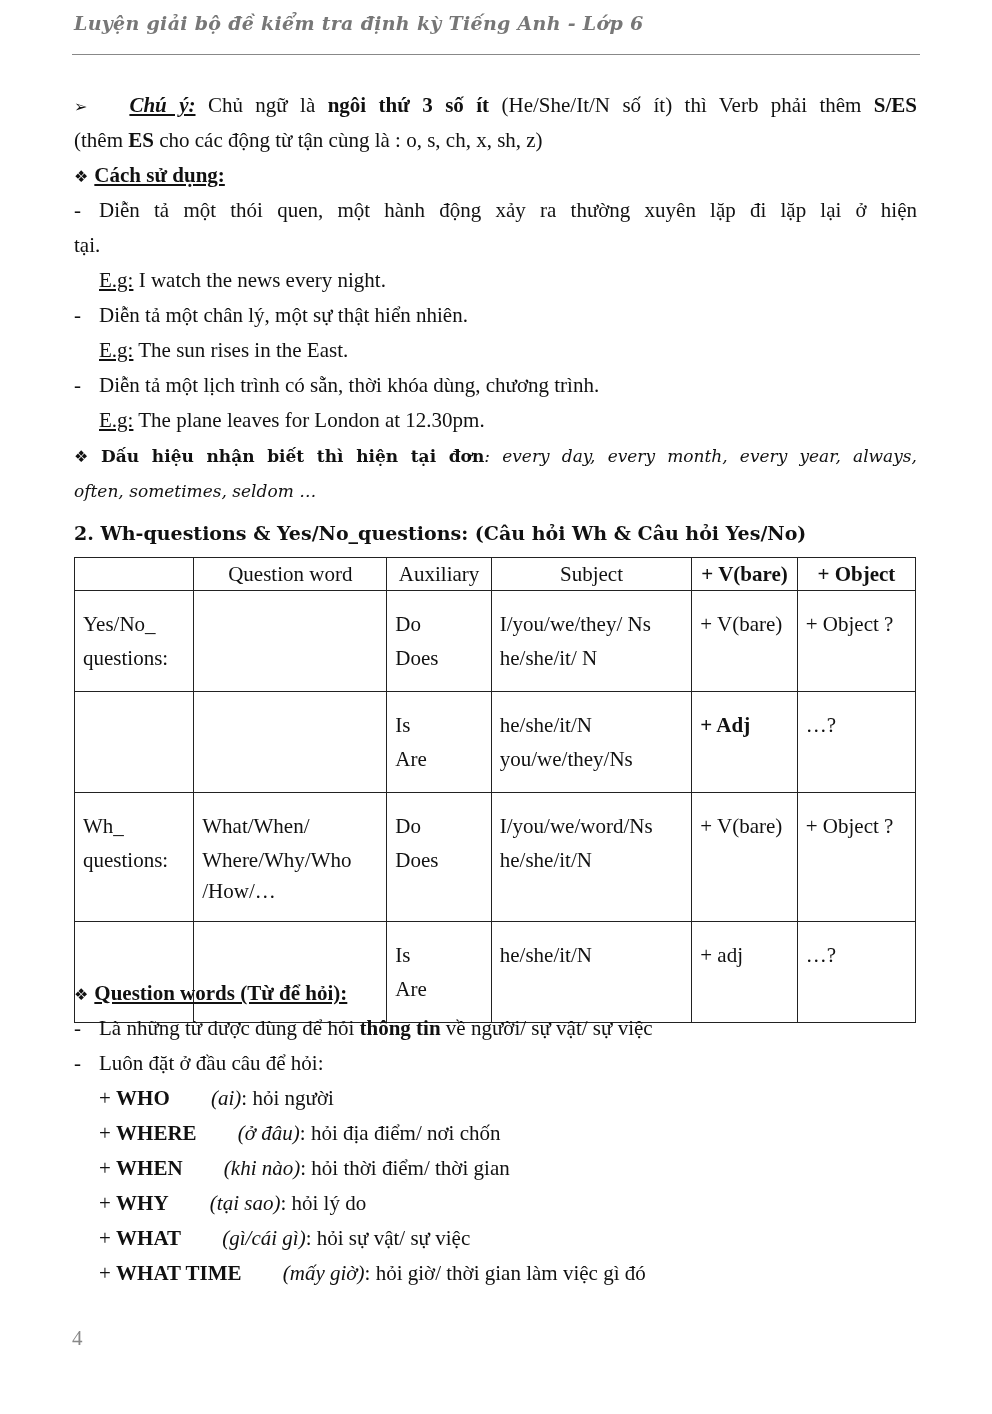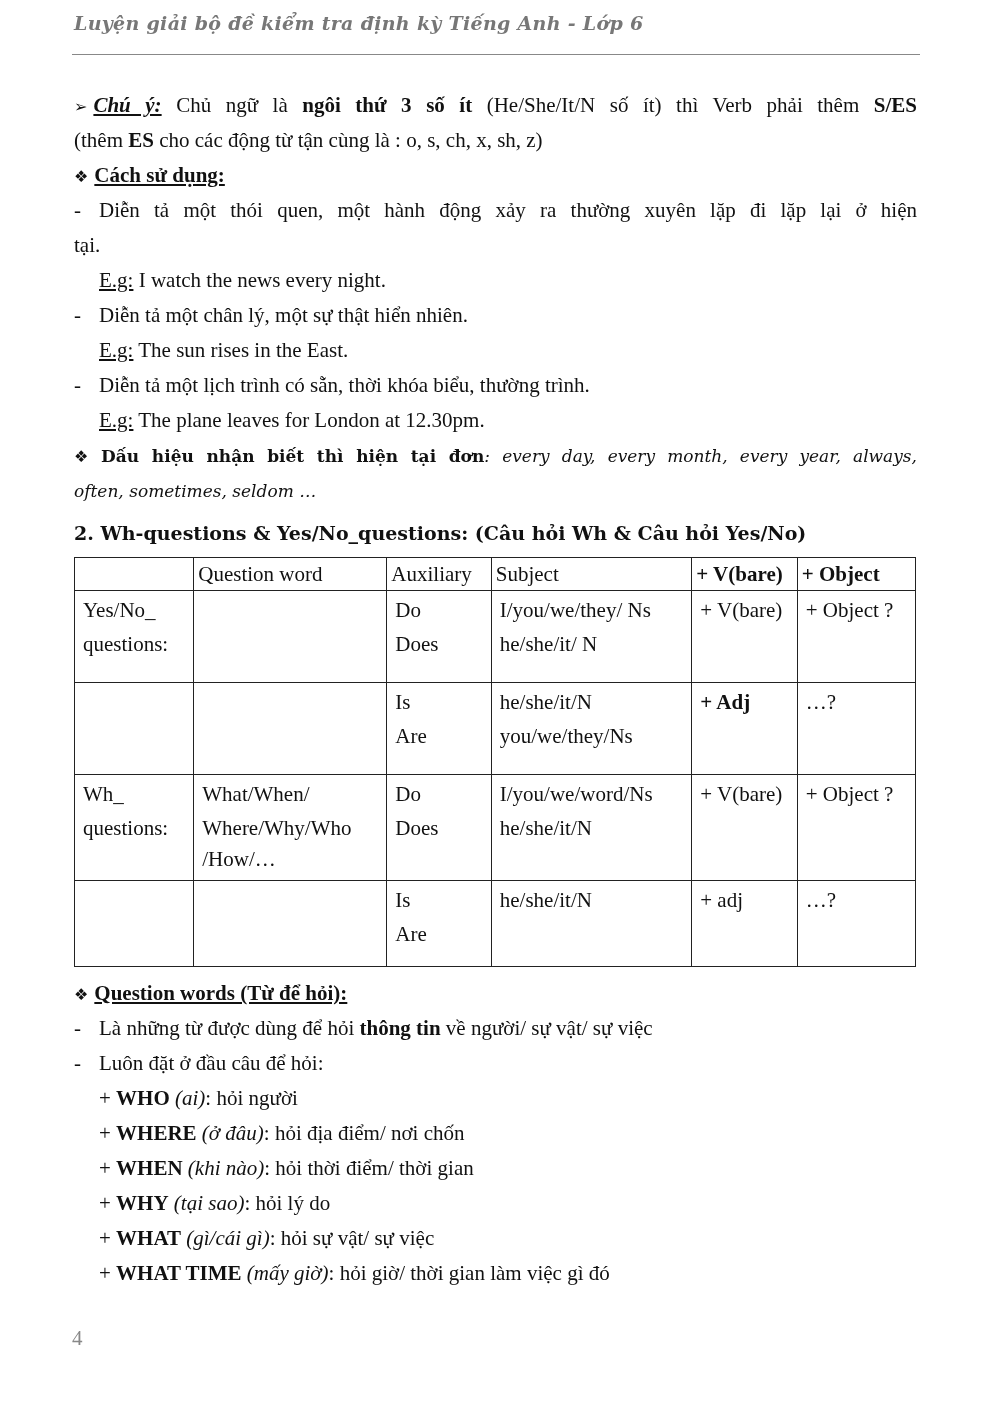--- a/index.html
+++ b/index.html
@@ -10,30 +10,30 @@
             color: #777; font-size: 19px; letter-spacing: 0.3px; }
   .header-rule { position: absolute; left: 72px; top: 54px; width: 848px; height: 0;
                  border-top: 1.5px solid #888; }
   .content { position: absolute; left: 74px; top: 88px; width: 843px; font-size: 21px; }
   .line { height: 35px; line-height: 35px; white-space: nowrap; }
   .justify { text-align: justify; text-align-last: justify; white-space: normal; height: 35px; overflow: hidden; }
   .indent { padding-left: 25px; }
   .dash { display: inline-block; width: 25px; }
   .u { text-decoration: underline; }
   .b { font-weight: bold; }
-  .i { font-style: italic; }
+  .i { font-style: italic; margin-left: 36px; }
   .bullet { font-size: 16px; margin-right: 6px; }
   .arrow { font-size: 16px; margin-right: 6px; }
   .cursive { font-family: "DejaVu Serif", serif; font-style: italic; font-size: 17px; }
   .cursive-b { font-family: "DejaVu Serif", serif; font-weight: bold; font-size: 17px; }
   .heading2 { font-family: "DejaVu Serif", serif; font-weight: bold; font-size: 19px; margin-top: 8px; }
   table.grammar { position: absolute; left: 74px; top: 557px; width: 842px; border-collapse: collapse;
                   font-size: 21px; }
-  table.grammar td { border: 1.5px solid #222; vertical-align: top; padding: 2px 8px; line-height: 34px; }
-  table.grammar td.hd { line-height: 32px; padding: 0 4px; }
+  table.grammar td { border: 1.5px solid #222; vertical-align: top; padding: 16px 8px; line-height: 34px; }
+  table.grammar td.hd { text-align: center; line-height: 32px; padding: 0 4px; }
   .c1 { width: 104px; } .c2 { width: 174px; } .c3 { width: 90px; } .c4 { width: 181px; } .c5 { width: 91px; } .c6 { width: 103px; }
   .r1 { height: 92px; } .r2 { height: 92px; } .r3 { height: 106px; } .r4 { height: 86px; }
   .section-b { position: absolute; left: 74px; top: 976px; width: 843px; font-size: 21px; }
   .qw { padding-left: 25px; }
   .page-num { position: absolute; left: 72px; top: 1326px; font-size: 21px; color: #888; }
 </style>
 </head>
 <body>
 
 <div class="header">Luyện giải bộ đề kiểm tra định kỳ Tiếng Anh - Lớp 6</div>
@@ -55,21 +55,21 @@
   </div>
   <div class="line"><span>tại.</span></div>
   <div class="line indent"><span class="u">E.g:</span><span> I watch the news every night.</span></div>
 
   <div class="line">
     <span class="dash">-</span><span>Diễn tả một chân lý, một sự thật hiển nhiên.</span>
   </div>
   <div class="line indent"><span class="u">E.g:</span><span> The sun rises in the East.</span></div>
 
   <div class="line">
-    <span class="dash">-</span><span>Diễn tả một lịch trình có sẵn, thời khóa biểu, thường trình.</span>
+    <span class="dash">-</span><span>Diễn tả một lịch trình có sẵn, thời khóa dùng, chương trình.</span>
   </div>
   <div class="line indent"><span class="u">E.g:</span><span> The plane leaves for London at 12.30pm.</span></div>
 
   <div class="line justify">
     <span class="bullet">❖</span><span class="cursive-b">Dấu hiệu nhận biết thì hiện tại đơn</span><span class="cursive">: every day, every month, every year, always,</span>
   </div>
   <div class="line"><span class="cursive">often, sometimes, seldom …</span></div>
 
   <div class="line heading2">2. Wh-questions &amp;  Yes/No_questions: (Câu hỏi Wh &amp; Câu hỏi Yes/No)</div>
 </div>

